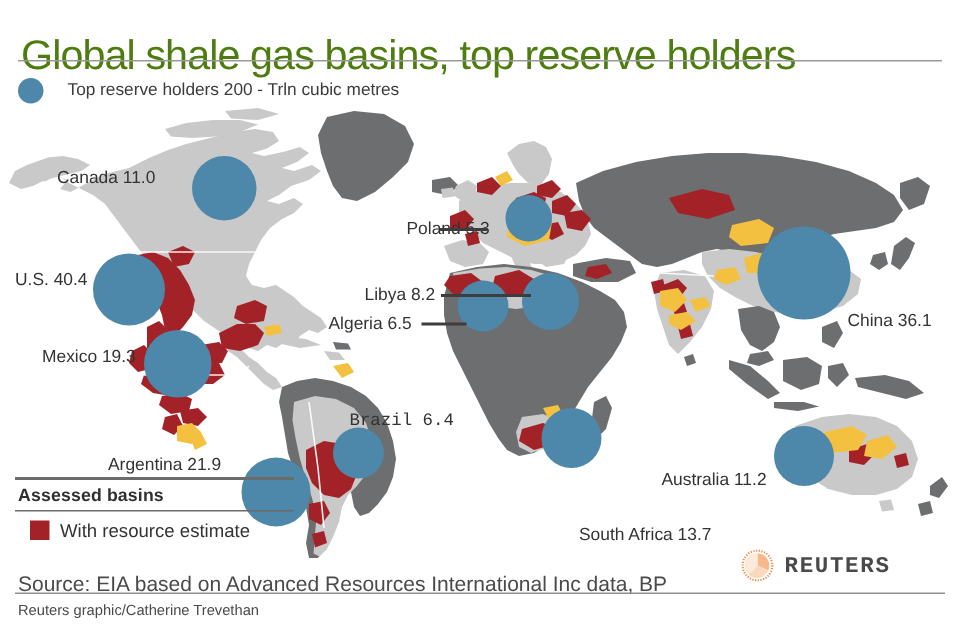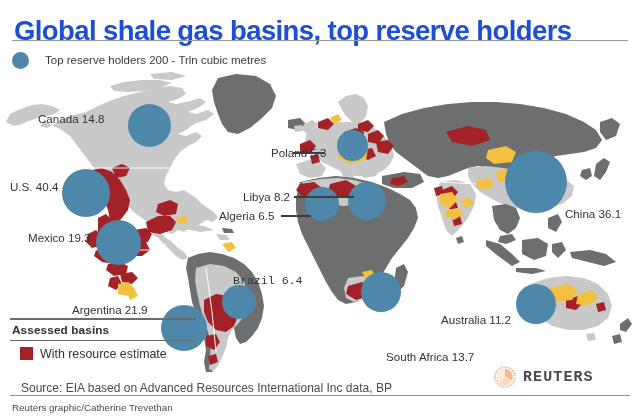--- a/index.html
+++ b/index.html
@@ -5,23 +5,23 @@
   html,body{margin:0;padding:0;}
   body{
     width:640px;height:420px;background:#ffffff;
     font-family:"Liberation Sans", sans-serif;
     color:#3b3b3b;overflow:hidden;position:relative;
   }
   #root{position:absolute;inset:0;width:640px;height:420px;}
 
   
   .title{
-    position:absolute;left:14px;top:14px;width:620px;
-    font-size:27.5px;font-weight:bold;letter-spacing:-0.6px;
-    color:#1d4ed8;line-height:34px;white-space:nowrap;
+    position:absolute;left:14px;top:20px;width:620px;
+    font-size:27.5px;font-weight:normal;letter-spacing:-0.6px;
+    color:#4d7c0f;line-height:34px;white-space:nowrap;
   }
   .title-rule{
     position:absolute;left:12px;top:40px;width:616px;height:1px;
     background:#9a9a9a;
   }
 
   
   .topkey{position:absolute;left:12px;top:50px;height:20px;display:flex;align-items:center;gap:16px;}
   .topkey .dot{width:17px;height:17px;border-radius:50%;background:#4d87a9;display:block;}
   .topkey .txt{font-size:11.5px;color:#3b3b3b;white-space:nowrap;}
@@ -45,21 +45,21 @@
   .legend .rule{width:186px;height:1.5px;background:#6b6b6b;}
   .legend .lgtitle{font-size:11.8px;font-weight:bold;color:#2f2f2f;padding:3px 0 3px 2px;letter-spacing:0.1px;}
   .legend .rule2{width:186px;height:1.5px;background:#6b6b6b;margin-bottom:4px;}
   .legend .row{display:flex;align-items:center;gap:7px;height:17px;margin-left:10px;}
   .legend .sw{width:13px;height:13px;display:block;}
   .legend .sw.red{background:#a32227;}
   .legend .sw.yel{background:#f3c13f;}
   .legend .rtxt{font-size:12.4px;color:#333;}
 
   .source{
-    position:absolute;left:21px;top:381px;font-size:12px;color:#4a4a4a;white-space:nowrap;
+    position:absolute;left:12px;top:381px;font-size:14px;color:#4a4a4a;white-space:nowrap;
   }
   .foot-rule{position:absolute;left:10px;top:395px;width:620px;height:1.4px;background:#8f8f8f;}
   .credit{position:absolute;left:12px;top:402px;font-size:9.8px;color:#4a4a4a;white-space:nowrap;}
 
   
   .reuters{position:absolute;left:494px;top:366px;display:flex;align-items:center;gap:7px;font-family:Liberation Mono, monospace;}
   .reuters .mark{width:22px;height:22px;}
   .reuters .word{font-size:15px;font-weight:bold;letter-spacing:1.1px;color:#4a4a4a;}
 </style>
 </head>
@@ -269,21 +269,21 @@
     <div class="bubble" style="left:161px;top:233px;width:46px;height:46px;"></div>
     <div class="bubble" style="left:222px;top:213px;width:34px;height:34px;"></div>
     <div class="bubble" style="left:337px;top:58px;width:31px;height:31px;"></div>
     <div class="bubble" style="left:348px;top:110px;width:38px;height:38px;"></div>
     <div class="bubble" style="left:305px;top:115px;width:34px;height:34px;"></div>
     <div class="bubble" style="left:361px;top:200px;width:40px;height:40px;"></div>
     <div class="bubble" style="left:516px;top:212px;width:40px;height:40px;"></div>
     <div class="bubble" style="left:505px;top:79px;width:62px;height:62px;"></div>
   </div>
 
-  <div class="clabel" style="left:38px;top:112px;">Canada 14.8</div>
+  <div class="clabel" style="left:38px;top:112px;">Canada 11.0</div>
   <div class="clabel" style="left:10px;top:180px;">U.S. 40.4</div>
   <div class="clabel" style="left:28px;top:231px;">Mexico 19.3</div>
   <div class="clabel" style="left:72px;top:303px;">Argentina 21.9</div>
   <div class="clabel" style="left:233px;top:274px;font-family:Liberation Mono, monospace;">Brazil 6.4</div>
 
   <div class="clabel" style="left:233px;top:146px;margin-left:38px;">Poland 5.3</div>
   <div class="leader" style="left:293px;top:152px;width:32px;"></div>
 
   <div class="clabel" style="left:243px;top:190px;">Libya 8.2</div>
   <div class="leader" style="left:294px;top:196px;width:60px;"></div>

